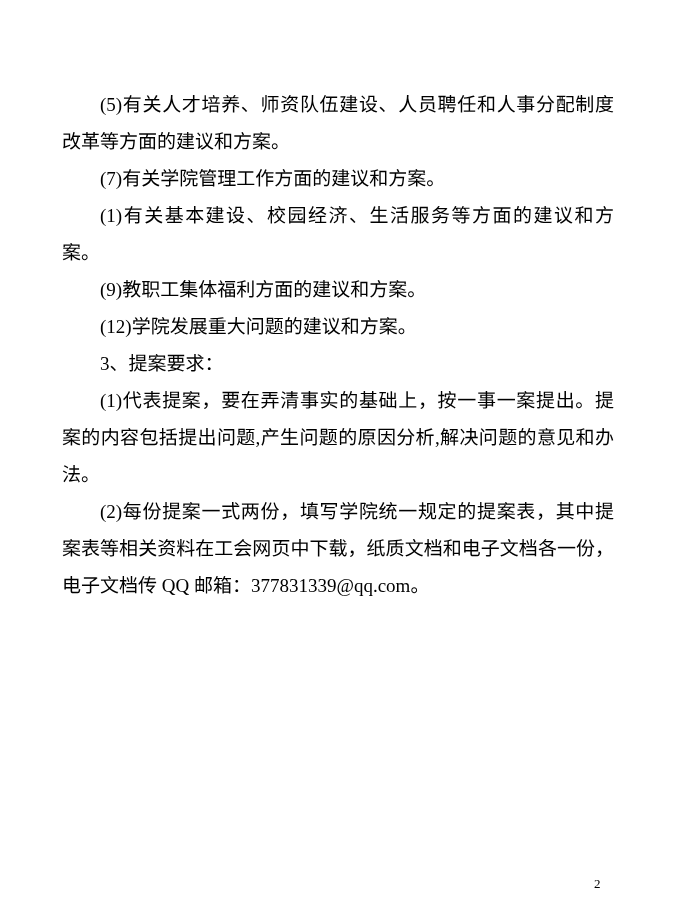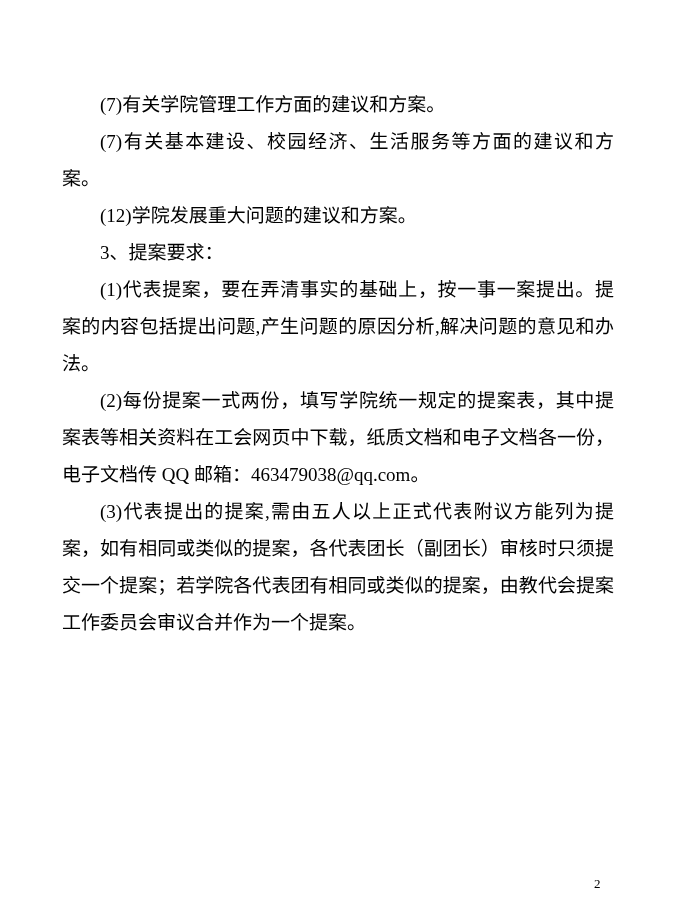--- a/index.html
+++ b/index.html
@@ -40,22 +40,23 @@
     line-height: 16px;
     color: #000000;
     font-family: "Liberation Serif", "DejaVu Serif", serif;
   }
 </style>
 </head>
 <body>
 
 <div class="page">
   <div class="doc-body">
+    <p>(5)有关人才培养、师资队伍建设、人员聘任和人事分配制度改革等方面的建议和方案。</p>
     <p>(7)有关学院管理工作方面的建议和方案。</p>
-    <p>(7)有关基本建设、校园经济、生活服务等方面的建议和方案。</p>
+    <p>(1)有关基本建设、校园经济、生活服务等方面的建议和方案。</p>
+    <p>(9)教职工集体福利方面的建议和方案。</p>
     <p>(12)学院发展重大问题的建议和方案。</p>
     <p>3、提案要求：</p>
     <p>(1)代表提案，要在弄清事实的基础上，按一事一案提出。提案的内容包括提出问题,产生问题的原因分析,解决问题的意见和办法。</p>
-    <p>(2)每份提案一式两份，填写学院统一规定的提案表，其中提案表等相关资料在工会网页中下载，纸质文档和电子文档各一份，电子文档传 QQ 邮箱：463479038@qq.com。</p>
-    <p>(3)代表提出的提案,需由五人以上正式代表附议方能列为提案，如有相同或类似的提案，各代表团长（副团长）审核时只须提交一个提案；若学院各代表团有相同或类似的提案，由教代会提案工作委员会审议合并作为一个提案。</p>
+    <p>(2)每份提案一式两份，填写学院统一规定的提案表，其中提案表等相关资料在工会网页中下载，纸质文档和电子文档各一份，电子文档传 QQ 邮箱：377831339@qq.com。</p>
   </div>
   <span class="page-number">2</span>
 </div>
 
 </body></html>

